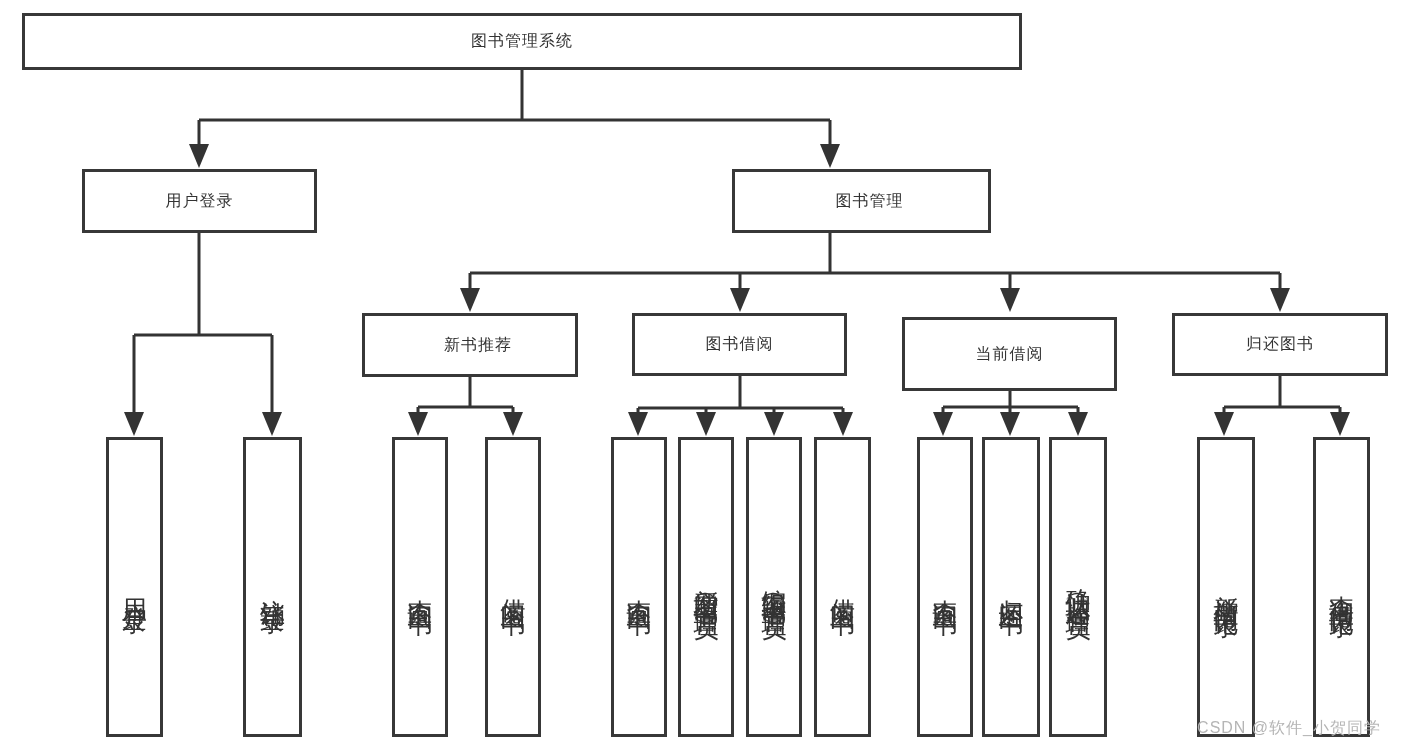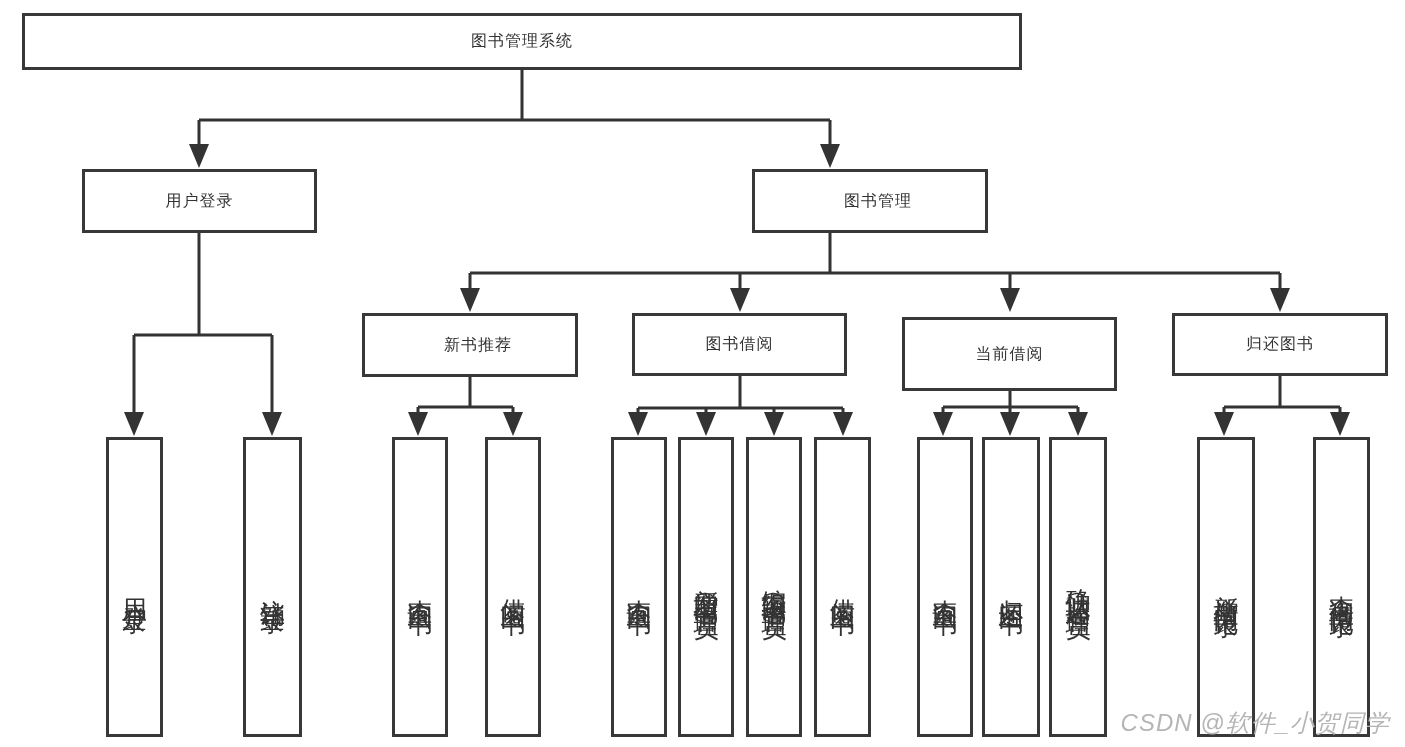--- a/index.html
+++ b/index.html
@@ -41,28 +41,27 @@
     color: #333333;
     font-size: 25px;
     writing-mode: vertical-rl;
     text-orientation: mixed;
     letter-spacing: 4px;
     line-height: 1;
     z-index: 2;
   }
   .watermark {
     position: absolute;
-    right: 15px;
+    right: 24px;
     bottom: 8px;
-    font-size: 24px;
+    font-size: 16px;
     color: #b5b5b5;
     letter-spacing: 1px;
     z-index: 3;
     white-space: nowrap;
-    font-style: italic;
   }
 </style>
 </head>
 <body>
 
 <div class="canvas">
 
   <svg class="connectors" viewBox="0 0 1405 747" xmlns="http://www.w3.org/2000/svg">
     <path fill="none" stroke="#333333" stroke-width="3" d="
       M522 70 V120 M199 120 H830 M199 120 V150 M830 120 V150
@@ -91,21 +90,21 @@
       <polygon points="1000,412 1020,412 1010,436"></polygon>
       <polygon points="1068,412 1088,412 1078,436"></polygon>
       <polygon points="1214,412 1234,412 1224,436"></polygon>
       <polygon points="1330,412 1350,412 1340,436"></polygon>
     </g>
   </svg>
 
   <div class="node" style="left:22px; top:13px; width:1000px; height:57px;">图书管理系统</div>
 
   <div class="node" style="left:82px; top:169px; width:235px; height:64px;">用户登录</div>
-  <div class="node" style="left:752px; top:169px; width:236px; height:64px;padding-left:16px;">图书管理</div>
+  <div class="node" style="left:732px; top:169px; width:259px; height:64px;padding-left:16px;">图书管理</div>
 
   <div class="node" style="left:362px; top:313px; width:216px; height:64px;padding-left:16px;">新书推荐</div>
   <div class="node" style="left:632px; top:313px; width:215px; height:63px;">图书借阅</div>
   <div class="node" style="left:902px; top:317px; width:215px; height:74px;">当前借阅</div>
   <div class="node" style="left:1172px; top:313px; width:216px; height:63px;">归还图书</div>
 
   <div class="vnode" style="left:106px; top:437px; width:57px; height:300px;">用户登录</div>
   <div class="vnode" style="left:243px; top:437px; width:59px; height:300px;">注销登录</div>
 
   <div class="vnode" style="left:392px; top:437px; width:56px; height:300px;">查询图书</div>

